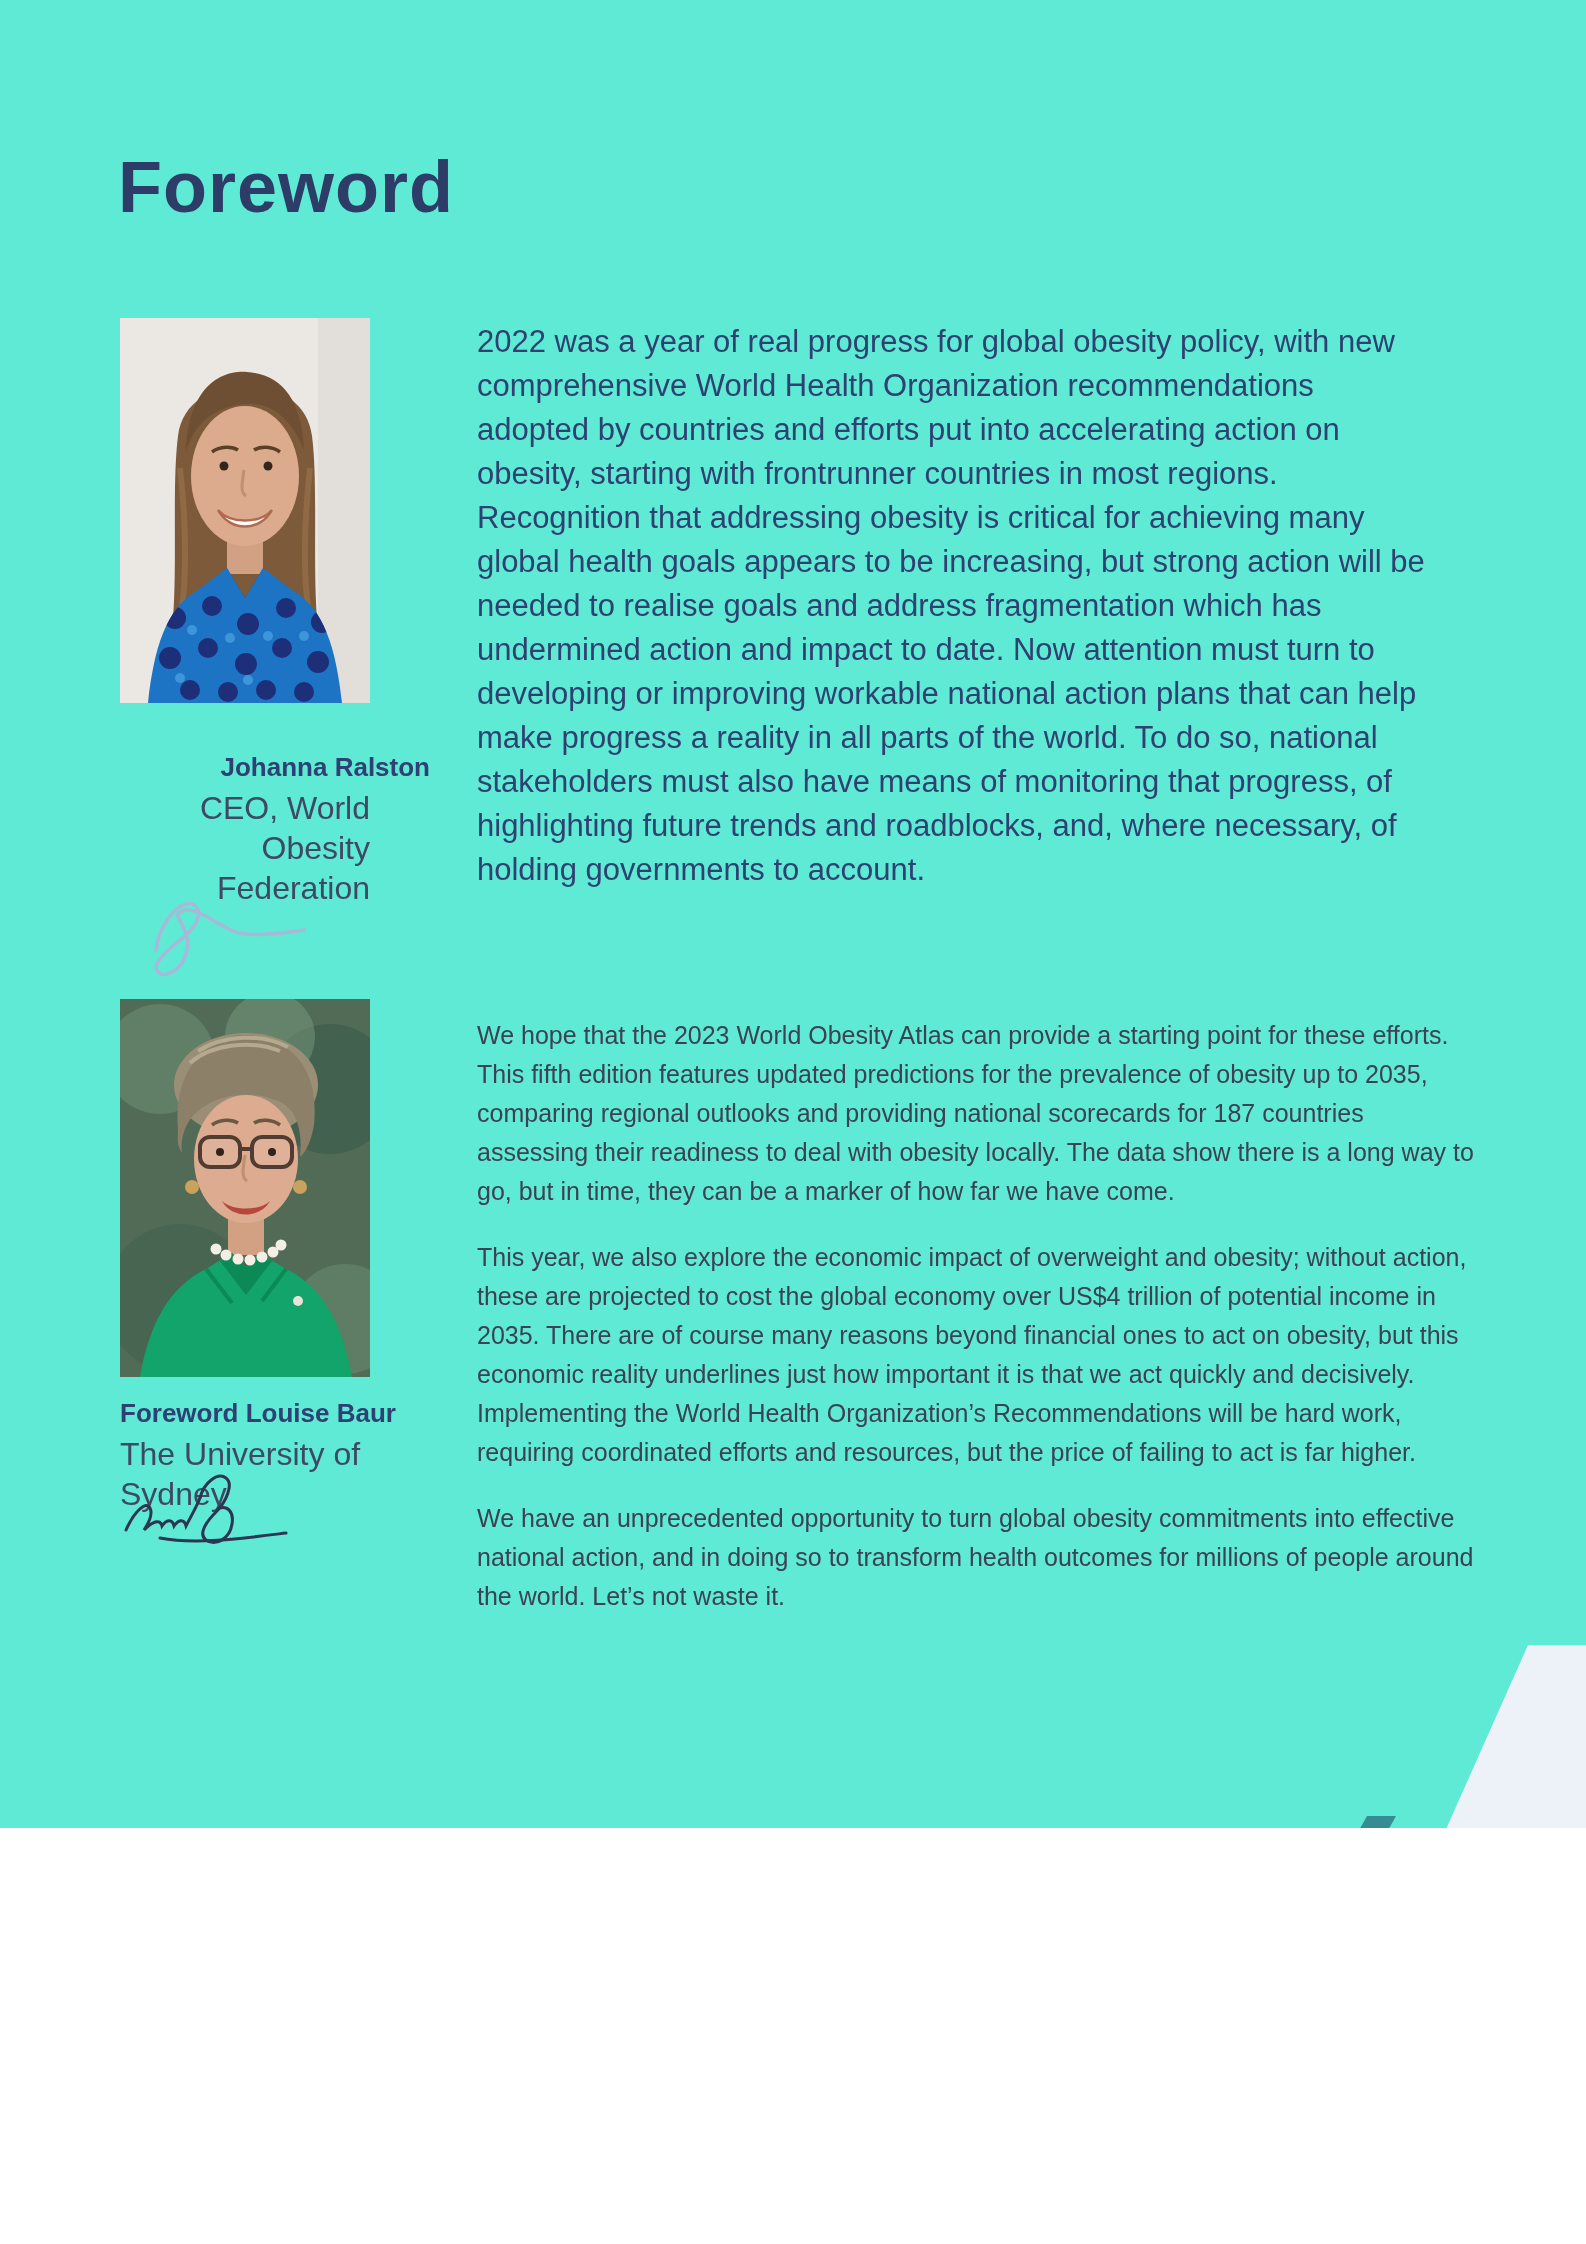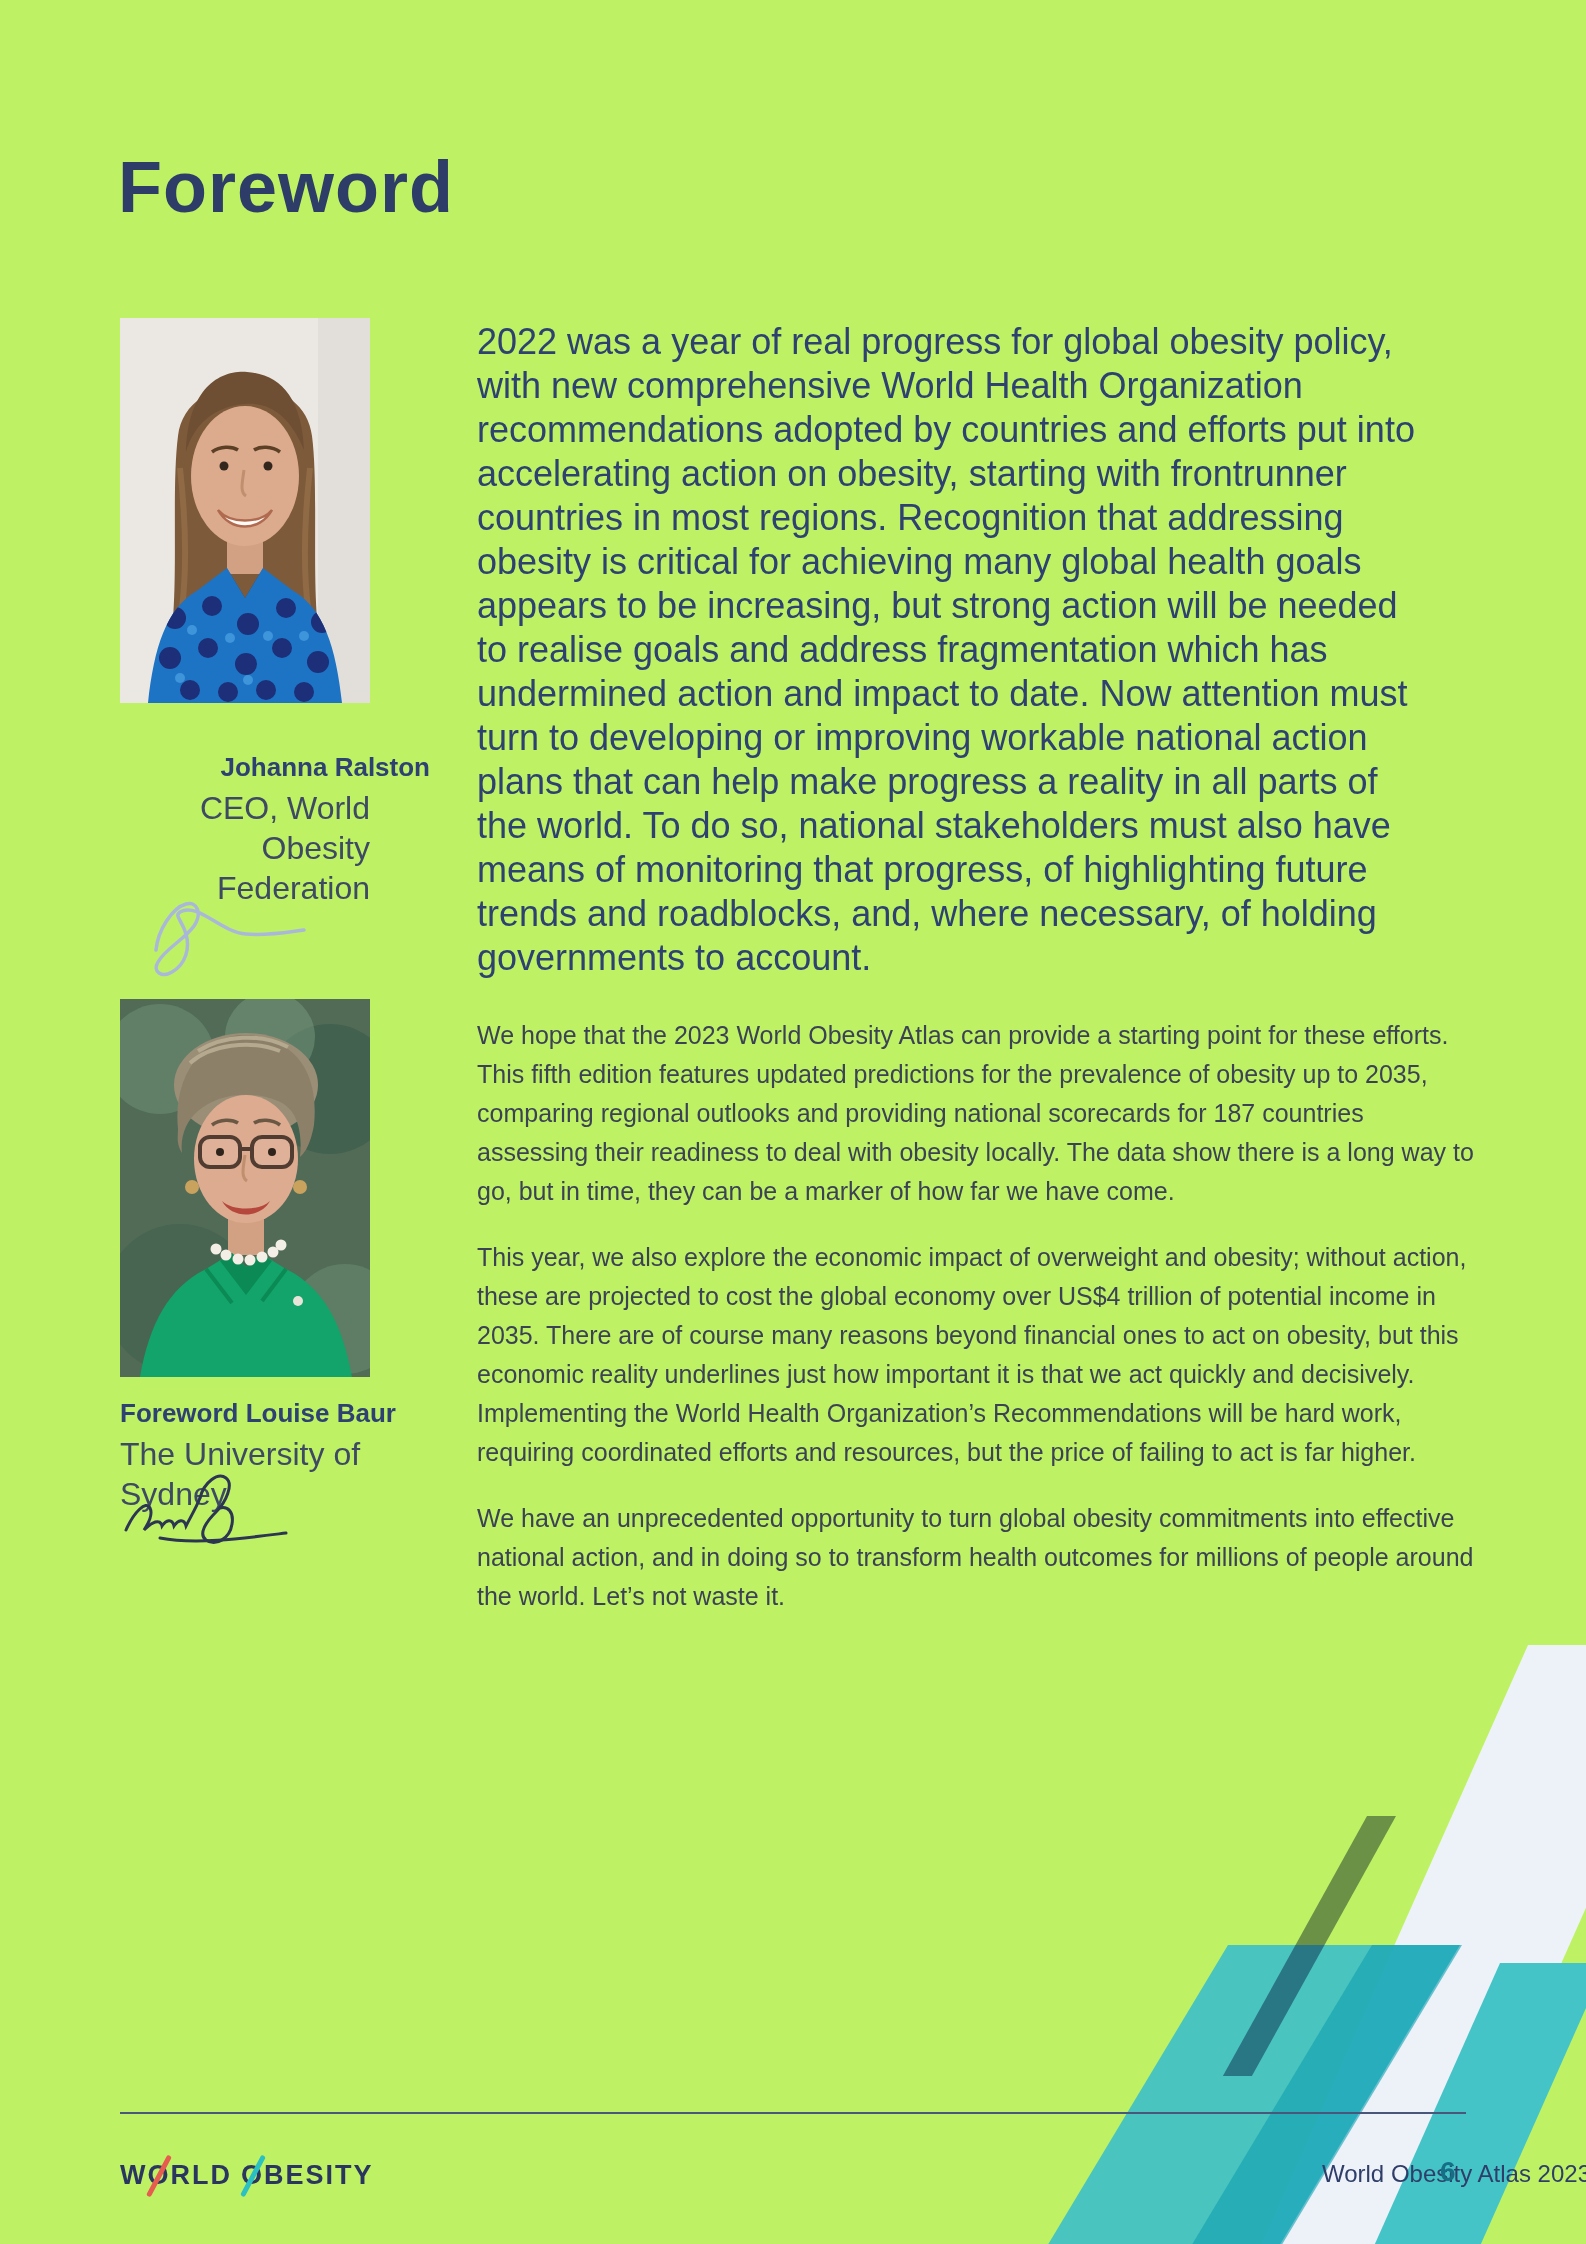--- a/index.html
+++ b/index.html
@@ -2,21 +2,21 @@
 <html><head>
 <meta charset="utf-8">
 <style>
   html,body{margin:0;padding:0;}
   body{
     width:1586px;height:2244px;
     background:#ffffff;
     font-family:"Liberation Sans", sans-serif;
     position:relative;
   }
-  .page{position:absolute;inset:0;width:1586px;height:2244px;overflow:hidden;background:#bef264;}
+  .page{position:absolute;inset:0;width:1586px;height:1828px;overflow:hidden;background:#5eead4;}
 
   
   .deco{position:absolute;transform-origin:0 0;}
   .deco-pale{left:1528px;top:1645px;width:175px;height:600px;background:#edf1f8;transform:skewX(-24deg);}
   .deco-teal-big{left:1228px;top:1945px;width:232px;height:300px;background:#3fc0c6;opacity:.92;transform:skewX(-31deg);}
   .deco-teal-dark{left:1372px;top:1945px;width:90px;height:300px;background:#0f9fb0;opacity:.6;transform:skewX(-31deg);}
   .deco-teal-small{left:1500px;top:1963px;width:106px;height:282px;background:#45c4c8;transform:skewX(-24deg);}
   .deco-gray{left:1367px;top:1816px;width:29px;height:260px;background:#8f99b3;mix-blend-mode:multiply;transform:skewX(-29deg);}
 
   
@@ -34,21 +34,21 @@
   .caption2{top:1396px;}
   .author-name{font-size:26px;font-weight:bold;color:#2e4172;line-height:34px;}
   .author-role{font-size:32px;color:#3e4a63;line-height:40px;margin-top:4px;}
   .sig{position:absolute;}
   .sig1{left:126px;top:876px;}
   .sig2{left:116px;top:1468px;}
 
   
   .lead{
     position:absolute;left:477px;top:320px;width:950px;
-    font-size:36px;line-height:44px;color:#2e4170;
+    font-size:31px;line-height:44px;color:#2e4170;
   }
   .bodycol{
     position:absolute;left:477px;top:1016px;width:1000px;
     font-size:25px;line-height:39px;color:#3b4254;
   }
   .bodycol p{margin:0 0 27px 0;}
 
   
   .rule{position:absolute;left:120px;top:2112px;width:1346px;height:2px;background:#49587a;z-index:6;}
   .logo{

